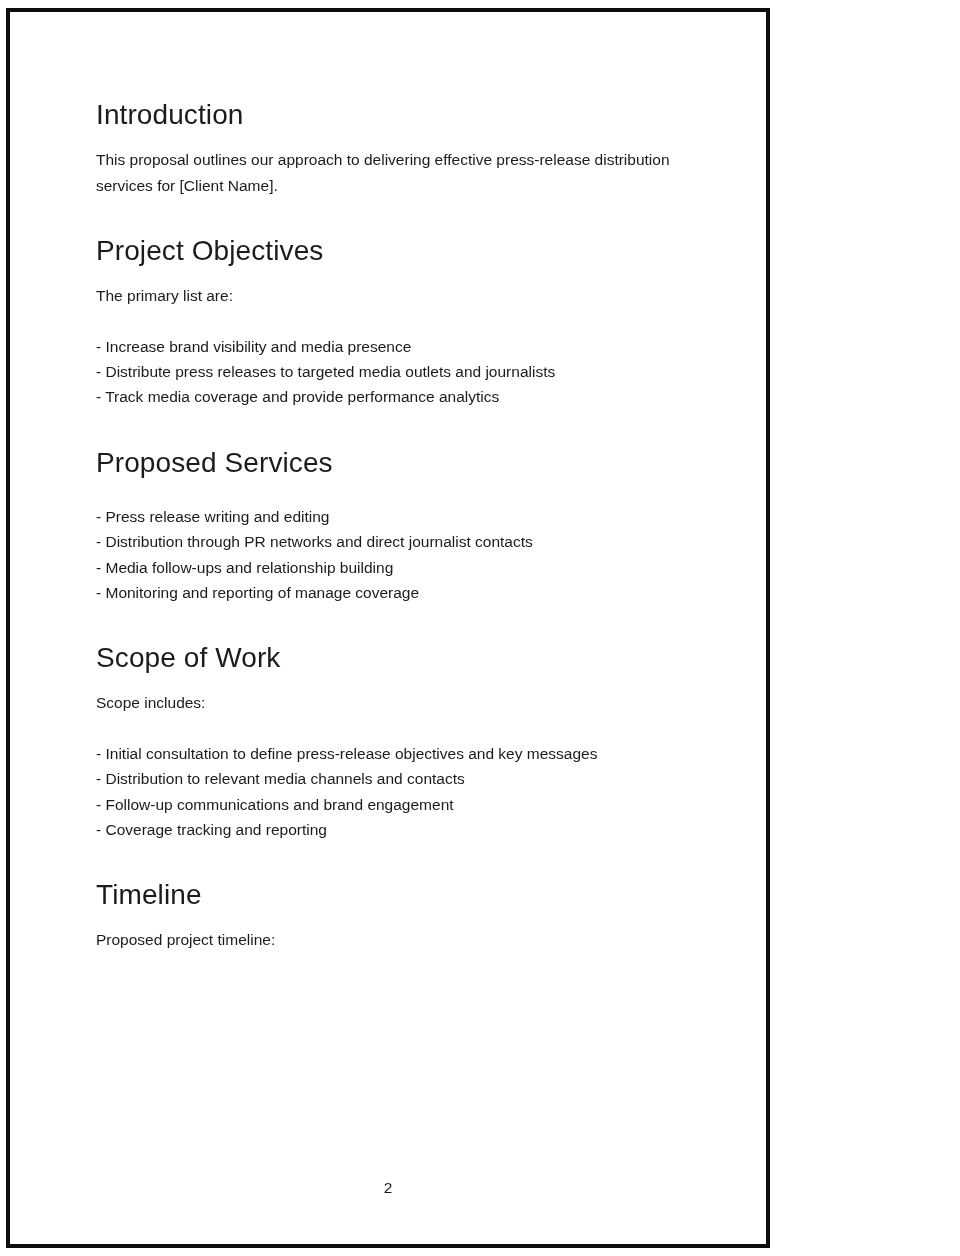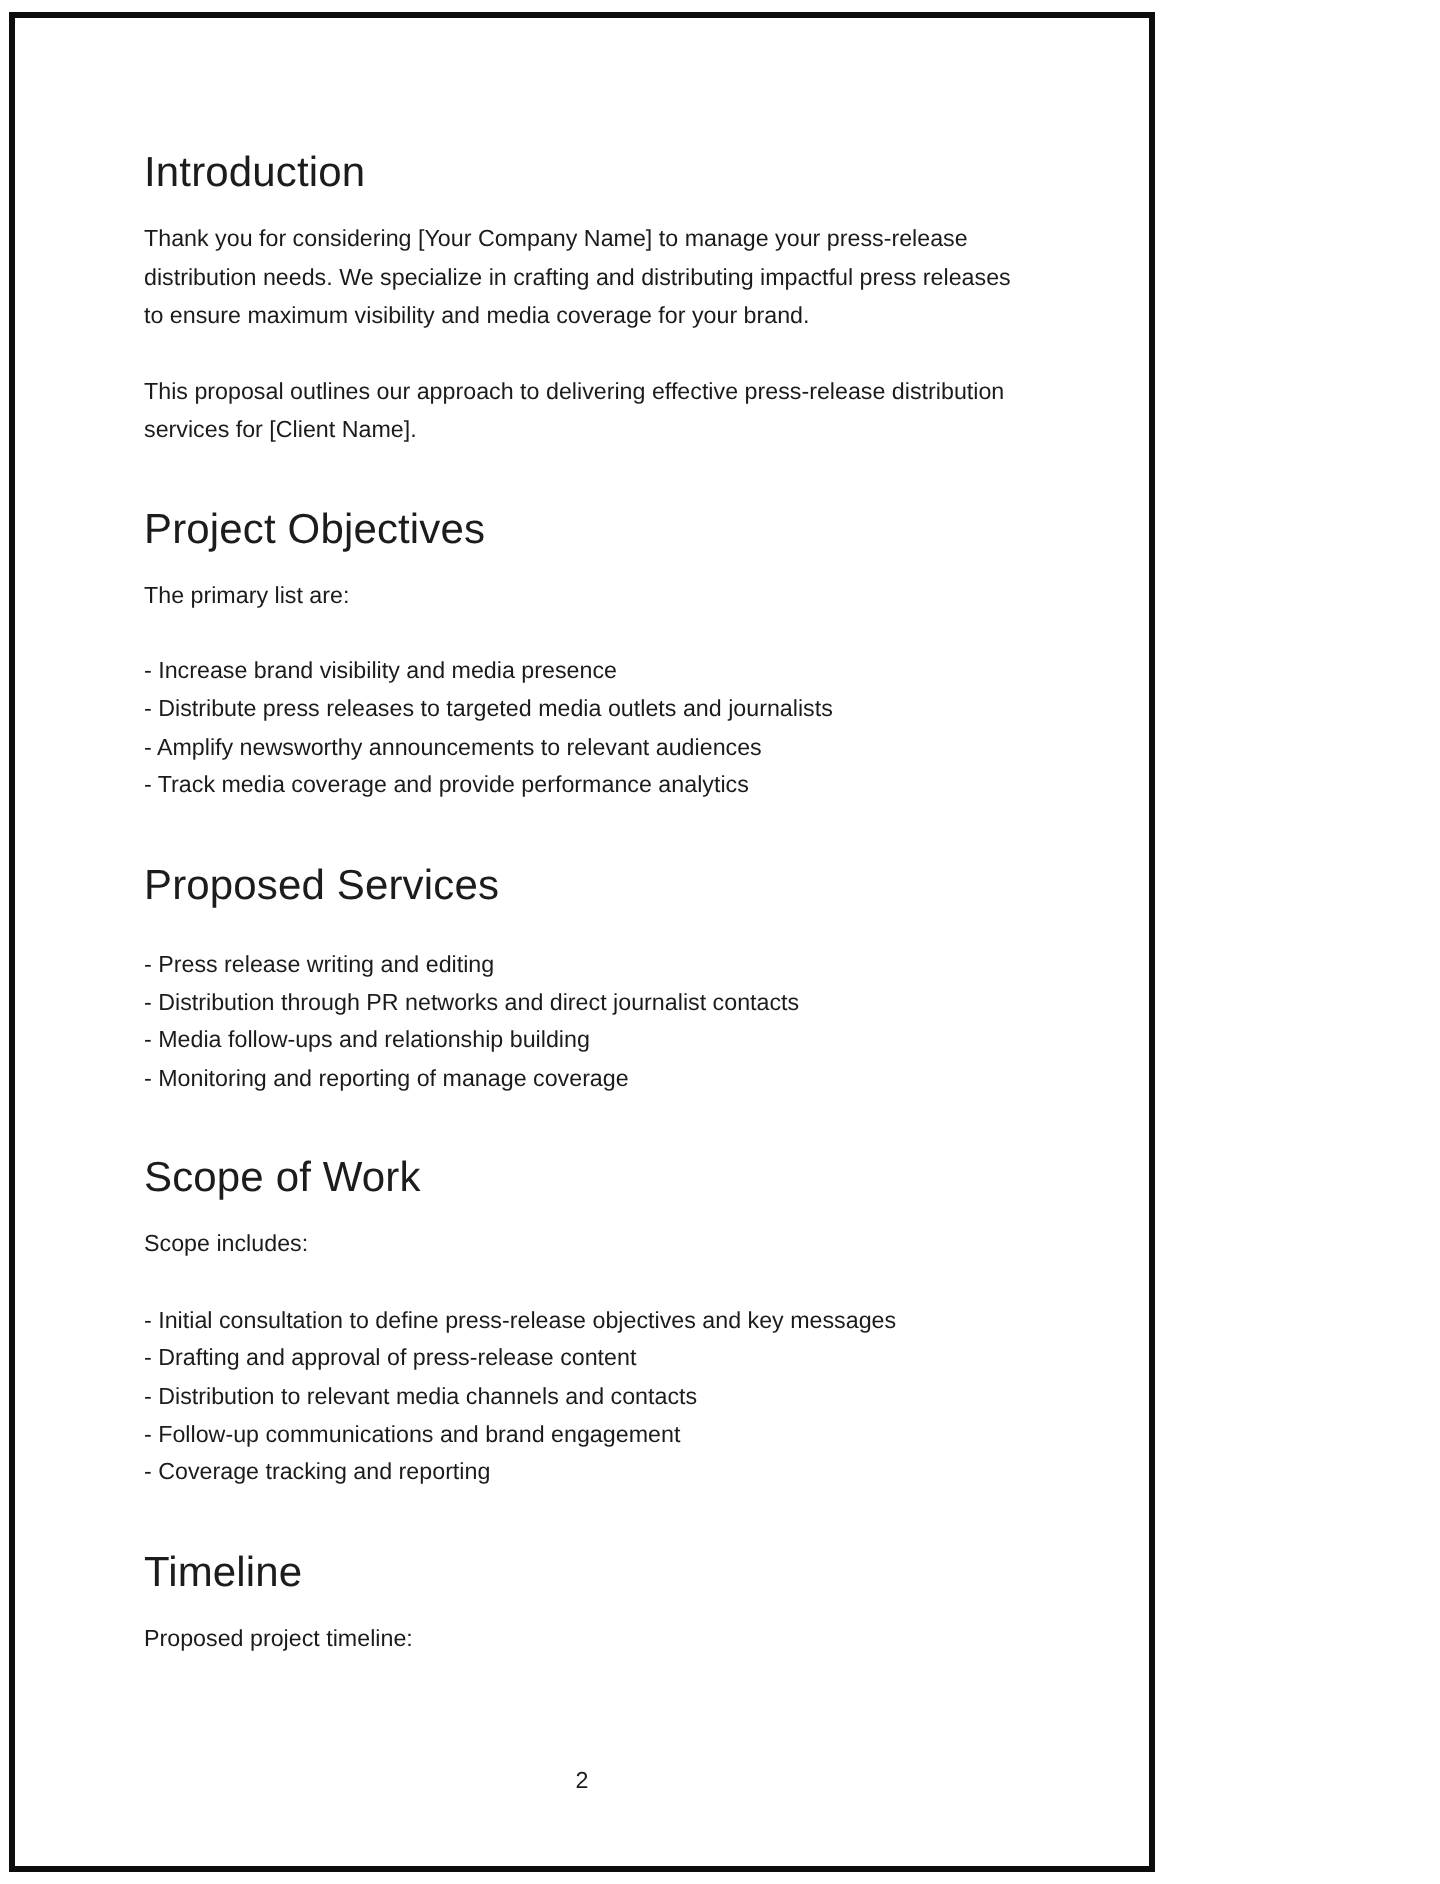--- a/index.html
+++ b/index.html
@@ -76,51 +76,48 @@
 </style>
 </head>
 <body>
 
 <div class="canvas">
   <div class="page">
     <div class="content">
 
       <section>
         <h1 class="first">Introduction</h1>
-        <p class="para">Thank you for considering [Your Company Name] to manage your press-release distribution needs. We specialize in crafting and distributing impactful press releases to ensure maximum visibility and media coverage for your brand.</p>
         <p class="para">This proposal outlines our approach to delivering effective press-release distribution services for [Client Name].</p>
       </section>
 
       <section>
         <h1>Project Objectives</h1>
         <p class="intro-line">The primary list are:</p>
         <div class="list">
           <div class="li">- Increase brand visibility and media presence</div>
           <div class="li">- Distribute press releases to targeted media outlets and journalists</div>
-          <div class="li">- Amplify newsworthy announcements to relevant audiences</div>
           <div class="li">- Track media coverage and provide performance analytics</div>
         </div>
       </section>
 
       <section>
         <h1>Proposed Services</h1>
         <div class="list">
           <div class="li">- Press release writing and editing</div>
           <div class="li">- Distribution through PR networks and direct journalist contacts</div>
           <div class="li">- Media follow-ups and relationship building</div>
           <div class="li">- Monitoring and reporting of manage coverage</div>
         </div>
       </section>
 
       <section>
         <h1>Scope of Work</h1>
         <p class="intro-line">Scope includes:</p>
         <div class="list">
           <div class="li">- Initial consultation to define press-release objectives and key messages</div>
-          <div class="li">- Drafting and approval of press-release content</div>
           <div class="li">- Distribution to relevant media channels and contacts</div>
           <div class="li">- Follow-up communications and brand engagement</div>
           <div class="li">- Coverage tracking and reporting</div>
         </div>
       </section>
 
       <section>
         <h1>Timeline</h1>
         <p class="intro-line">Proposed project timeline:</p>
       </section>

